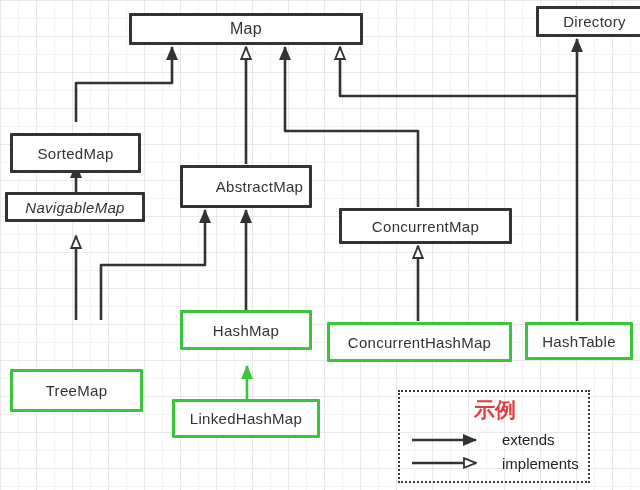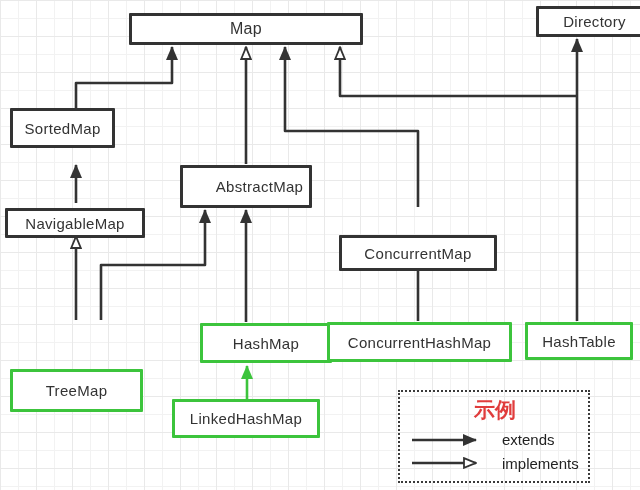--- a/index.html
+++ b/index.html
@@ -69,41 +69,41 @@
   </svg>
 
   <div class="node" style="left:129px;top:13px;width:234px;height:32px;font-size:16px;">
     <span>Map</span>
   </div>
 
   <div class="node" style="left:536px;top:6px;width:117px;height:31px;">
     <span>Directory</span>
   </div>
 
-  <div class="node" style="left:10px;top:108px;width:105px;height:40px;">
+  <div class="node" style="left:10px;top:133px;width:131px;height:40px;">
     <span>SortedMap</span>
   </div>
 
-  <div class="node" style="left:5px;top:208px;width:140px;height:30px;">
+  <div class="node" style="left:5px;top:192px;width:140px;height:30px;font-style:italic;">
     <span>NavigableMap</span>
   </div>
 
   <div class="node" style="left:180px;top:165px;width:132px;height:43px;padding-left:27px;">
     <span>AbstractMap</span>
   </div>
 
-  <div class="node" style="left:339px;top:208px;width:158px;height:36px;margin-top:27px;">
+  <div class="node" style="left:339px;top:208px;width:173px;height:36px;">
     <span>ConcurrentMap</span>
   </div>
 
   <div class="node green" style="left:10px;top:321px;width:133px;height:43px;margin-top:48px;">
     <span>TreeMap</span>
   </div>
 
-  <div class="node green" style="left:180px;top:323px;width:132px;height:40px;margin-left:20px;">
+  <div class="node green" style="left:180px;top:310px;width:132px;height:40px;">
     <span>HashMap</span>
   </div>
 
   <div class="node green" style="left:327px;top:322px;width:185px;height:40px;">
     <span>ConcurrentHashMap</span>
   </div>
 
   <div class="node green" style="left:525px;top:322px;width:108px;height:38px;">
     <span>HashTable</span>
   </div>

